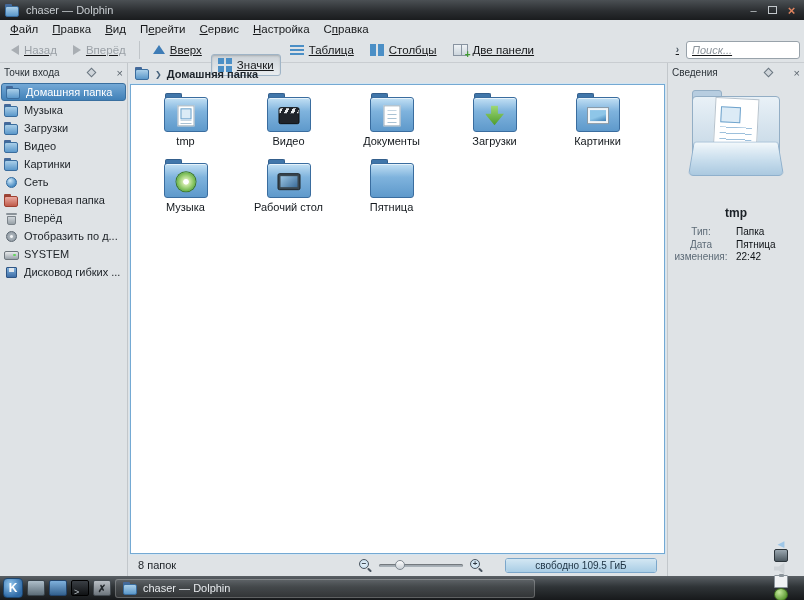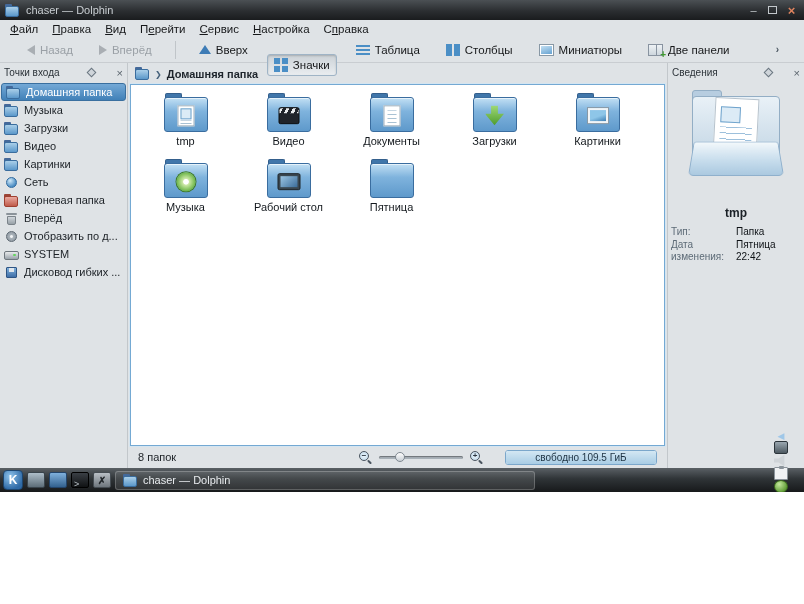--- a/index.html
+++ b/index.html
@@ -1,35 +1,35 @@
 <!DOCTYPE html>
 <html><head>
 <meta charset="utf-8">
 <style>
   * { margin:0; padding:0; box-sizing:border-box; }
   body { font-family:"Liberation Sans", sans-serif; }
-  .screen { position:relative; width:804px; height:492px; background:#0f172a; overflow:hidden; }
+  .screen { position:relative; width:804px; height:600px; background:#0f172a; overflow:hidden; }
 
   
   .window { position:absolute; left:0; top:0; right:0; bottom:24px; display:flex; flex-direction:column; background:#dfe3e6; }
 
   .titlebar { height:20px; background:linear-gradient(#4b5054,#2b2e31 55%,#1a1c1e); display:flex; align-items:center; padding:0 5px; gap:6px; flex:none; }
   .win-icon { position:relative; width:15px; height:12px; flex:none; }
   .title-text { color:#c9ced2; font-size:11px; margin-right:auto; }
   .wbtns { display:flex; gap:4px; align-items:center; }
   .wbtn { width:15px; height:14px; display:flex; align-items:center; justify-content:center; color:#c3c8cc; font-size:11px; }
   .wbtn-min::before { content:"–"; }
   .wbtn-max::before { content:""; display:block; width:7px; height:6px; border:1px solid #c3c8cc; }
   .wbtn-close { color:#e0845f; font-weight:bold; }
   .wbtn-close::before { content:"×"; font-size:13px; }
 
   .menubar { height:17px; display:flex; align-items:center; padding:0 3px; font-size:11.5px; color:#16181a; flex:none; }
   .menu-item { padding:1px 7px; cursor:default; }
 
-  .toolbar { height:26px; display:flex; align-items:center; padding:0 20px; gap:12px; font-size:11.5px; color:#16181a; border-bottom:1px solid #c9cdd1; flex:none; }
+  .toolbar { height:26px; display:flex; align-items:center; padding:0 4px; gap:2px; font-size:11.5px; color:#16181a; border-bottom:1px solid #c9cdd1; flex:none;text-decoration:underline; }
   .tbtn { display:flex; align-items:center; gap:5px; padding:3px 6px; border:1px solid transparent; border-radius:3px; white-space:nowrap; }
   .tbtn.disabled { color:#9aa0a6; }
   .tbtn.checked { background:linear-gradient(#ccd2d7,#e9edf0); border:1px solid #9fb4c6; box-shadow:inset 0 1px 2px rgba(0,0,0,.18);margin-top:31px; }
   .tsep { width:1px; height:18px; background:#c0c5c9; margin:0 4px; flex:none; }
   .tspacer { flex:1; }
   .overflow-chevron { color:#4a5560; font-size:10px; padding:0 5px; }
   .overflow-chevron::before { content:"›"; font-weight:bold; }
   .search-box { width:114px; height:18px; border:1px solid #98a2aa; border-radius:3px; background:#fff; font-size:11px; padding:0 5px; color:#333; font-family:"Liberation Sans",sans-serif; }
   .search-box::placeholder { color:#8d959c; font-style:italic; }
 
@@ -124,21 +124,21 @@
   .info-panel { width:137px; border-left:1px solid #c2c7cb; display:flex; flex-direction:column; flex:none; }
   .preview { position:relative; width:100px; height:88px; margin:8px auto 0; flex:none; }
   .pv-tab { position:absolute; left:6px; top:0; width:30px; height:10px; border-radius:3px 3px 0 0; background:#b7cde0; border:1px solid #93aec5; }
   .pv-back { position:absolute; left:6px; top:6px; width:88px; height:64px; border-radius:4px; background:linear-gradient(#e9f1f7,#c2d5e4); border:1px solid #93aec5; }
   .pv-paper { position:absolute; left:28px; top:8px; width:44px; height:58px; background:#fff; border:1px solid #b6c2cc; transform:rotate(3deg); }
   .pv-paper::before { content:""; position:absolute; left:5px; top:8px; width:18px; height:14px; border:1px solid #6fa3cc; background:#dcebf6; }
   .pv-paper::after { content:""; position:absolute; left:5px; right:5px; top:28px; height:22px; background:repeating-linear-gradient(#9dc0dc 0 1px,transparent 1px 6px); }
   .pv-front { position:absolute; left:2px; bottom:2px; width:96px; height:40px; border-radius:3px 3px 5px 5px; background:linear-gradient(#f3f8fb,#c6dcec 60%,#abc9e0); border:1px solid #8fb0cc; transform:perspective(60px) rotateX(12deg); transform-origin:bottom; }
   .info-name { text-align:center; font-weight:bold; font-size:12px; color:#1a2026; margin-top:28px; }
   .info-rows { margin-top:6px; display:grid; grid-template-columns:60px 1fr; gap:1px 5px; font-size:10px; padding:0 3px; line-height:12px; }
-  .info-label { color:#5d6b77; text-align:left; }
+  .info-label { color:#5d6b77; text-align:center; }
   .info-value { color:#0e1216; }
 
   
   .taskbar { position:absolute; left:0; right:0; bottom:0; height:24px; background:linear-gradient(#5a6065,#2f3437 45%,#17191b); display:flex; align-items:center; padding:0 3px; gap:4px; }
   .kmenu { width:20px; height:20px; border-radius:4px; background:radial-gradient(circle at 35% 30%, #8fc4ec, #2f6aa6 75%); border:1px solid #1d466f; display:flex; align-items:center; justify-content:center; flex:none; }
   .kmenu::before { content:"K"; color:#fff; font-weight:bold; font-size:12px; }
   .tb-launcher { width:18px; height:16px; border-radius:2px; flex:none; }
   .l-desktop { background:linear-gradient(#aebec9,#5d6d78); border:1px solid #39444c; }
   .l-files { background:linear-gradient(#7fb0dc,#33618f); border:1px solid #23446a; }
   .l-konsole { background:linear-gradient(#3a3f45,#101214); border:1px solid #000; }
@@ -208,29 +208,26 @@
       </span>
       <span class="tbtn">
         <span class="ic-table"></span>
         <span>Таблица</span>
       </span>
       <span class="tbtn">
         <span class="ic-cols"></span>
         <span>Столбцы</span>
       </span>
       <span class="tbtn">
-        <span class="ic-prev"></span>
-        <span>Миниатюры</span>
-      </span>
-      <span class="tbtn">
         <span class="ic-split"></span>
         <span>Две панели</span>
       </span>
       <span class="tspacer"></span>
       <span class="overflow-chevron"></span>
+      <input class="search-box" type="text" placeholder="Поиск..." style="">
     </div>
 
     <div class="content">
 
       <div class="places">
         <div class="panel-header">
           <span class="ph-title">Точки входа</span>
           <span class="ph-float"></span>
           <span class="ph-close"></span>
         </div>

